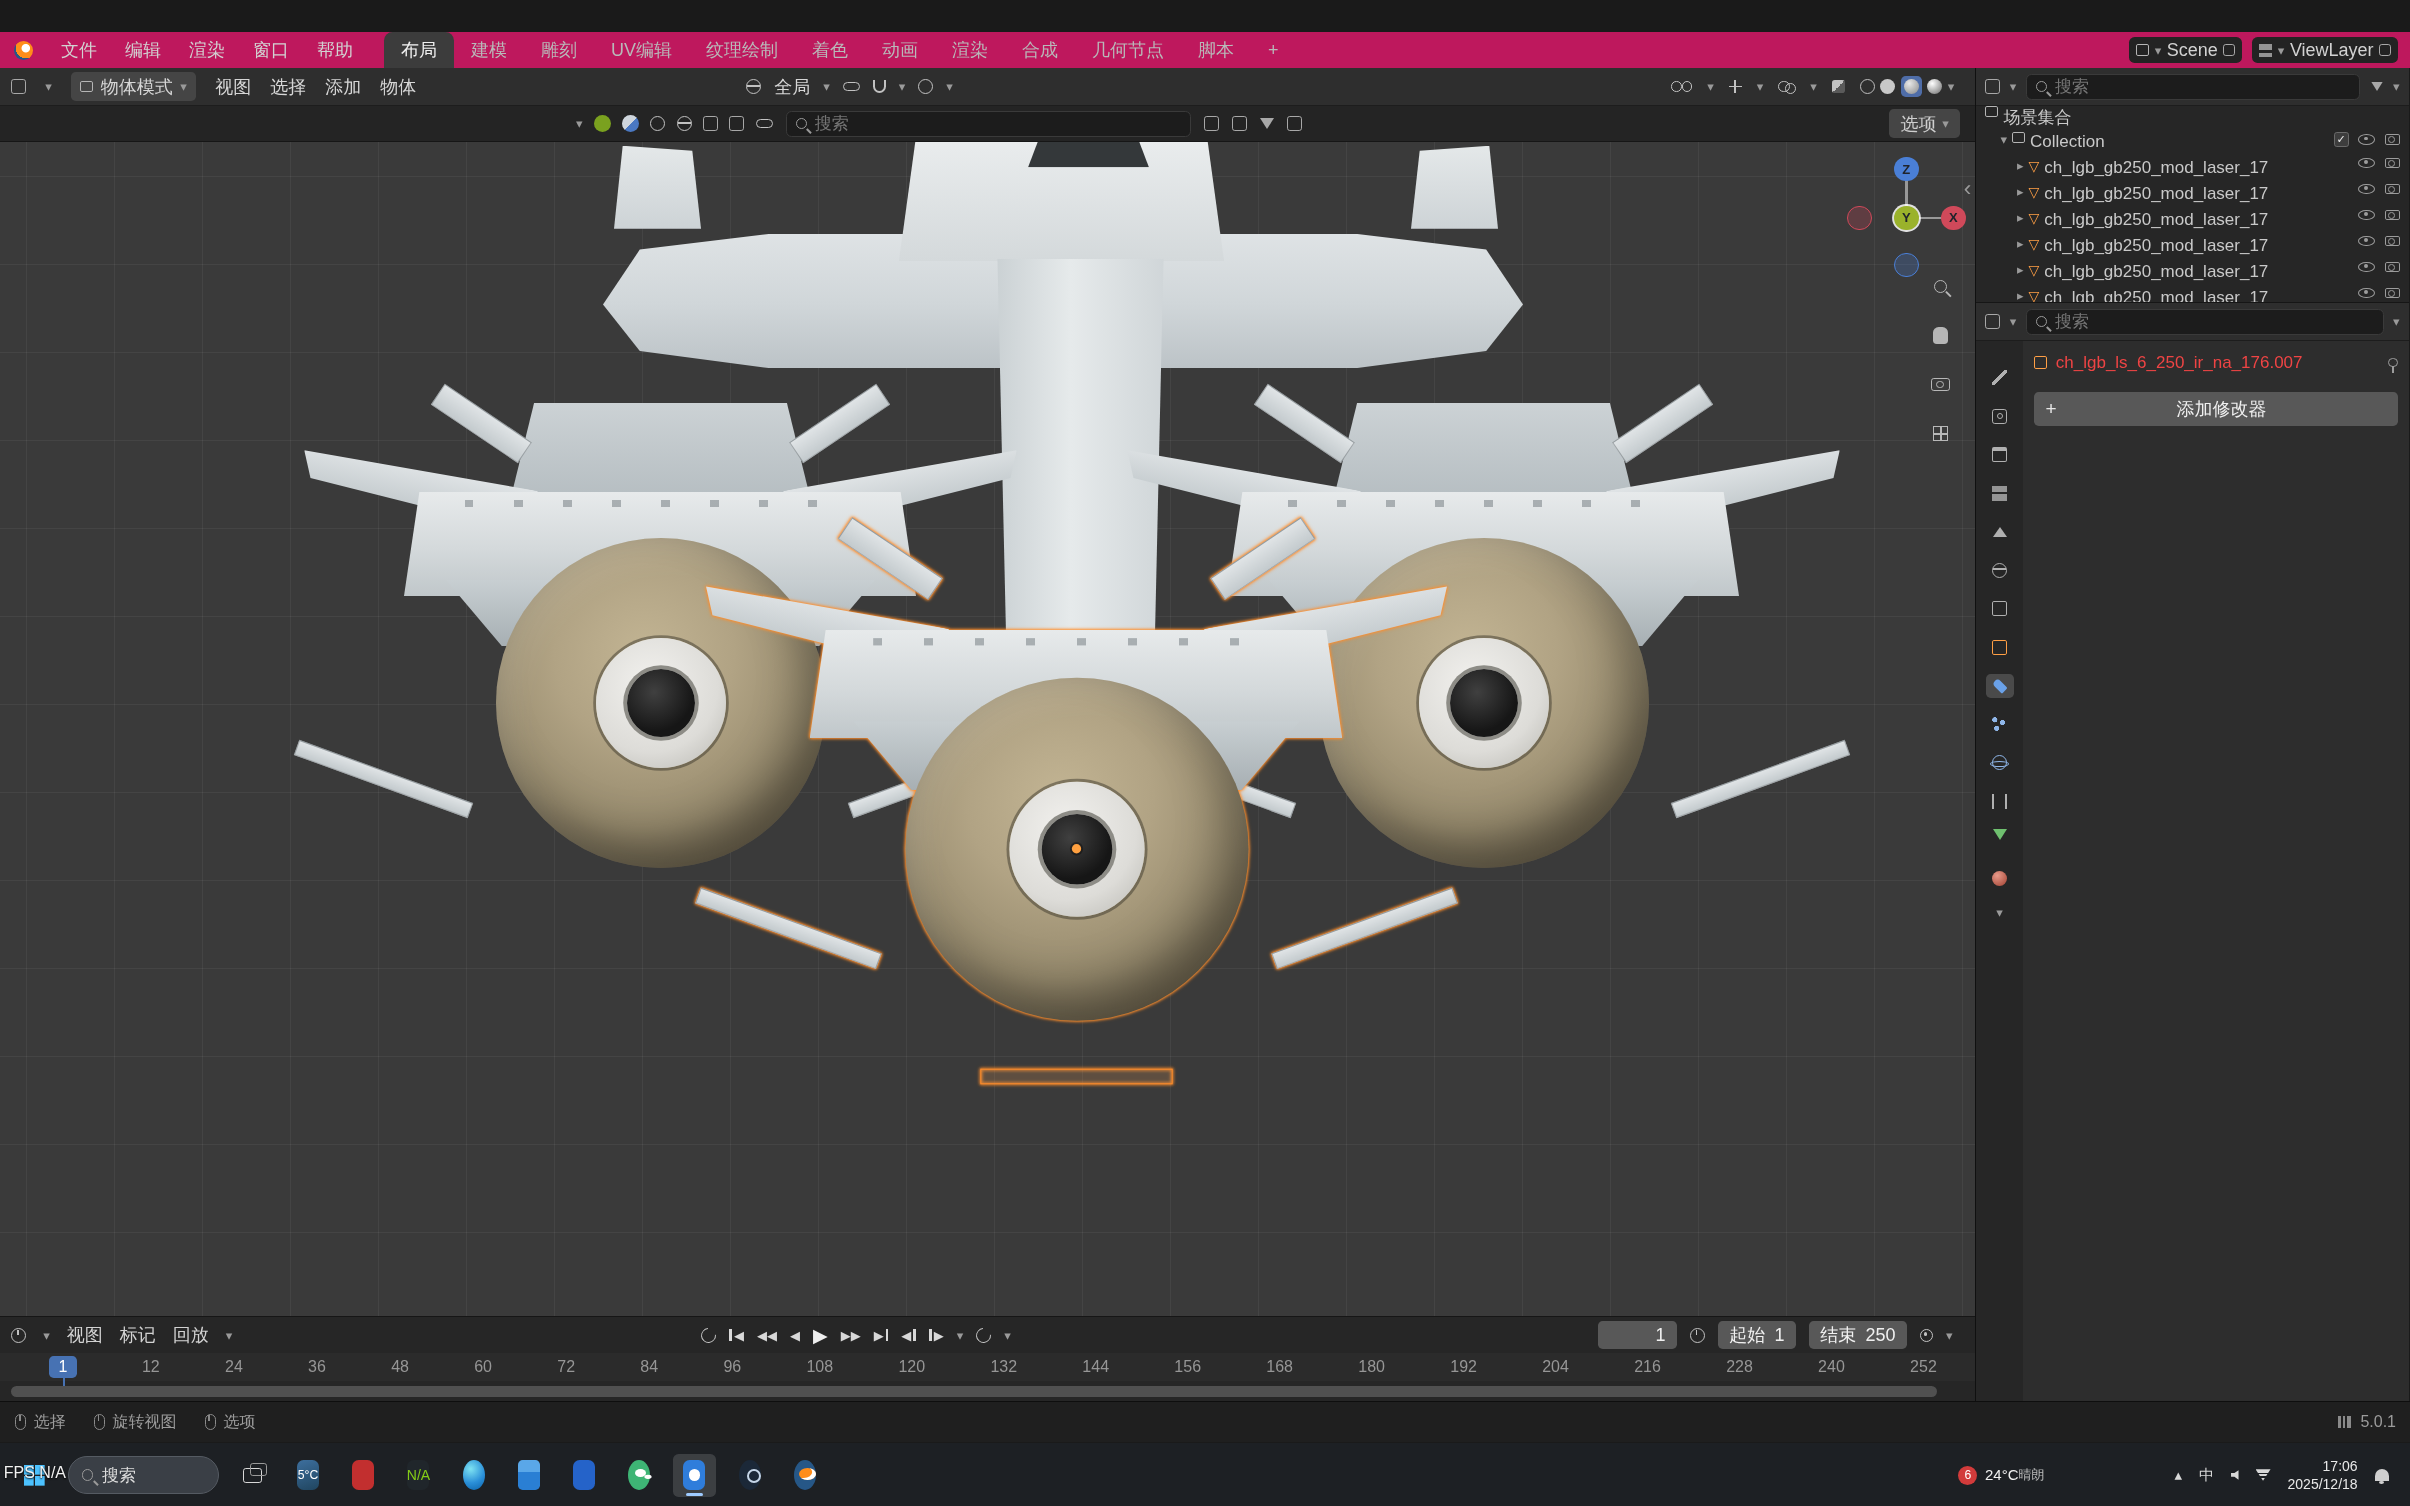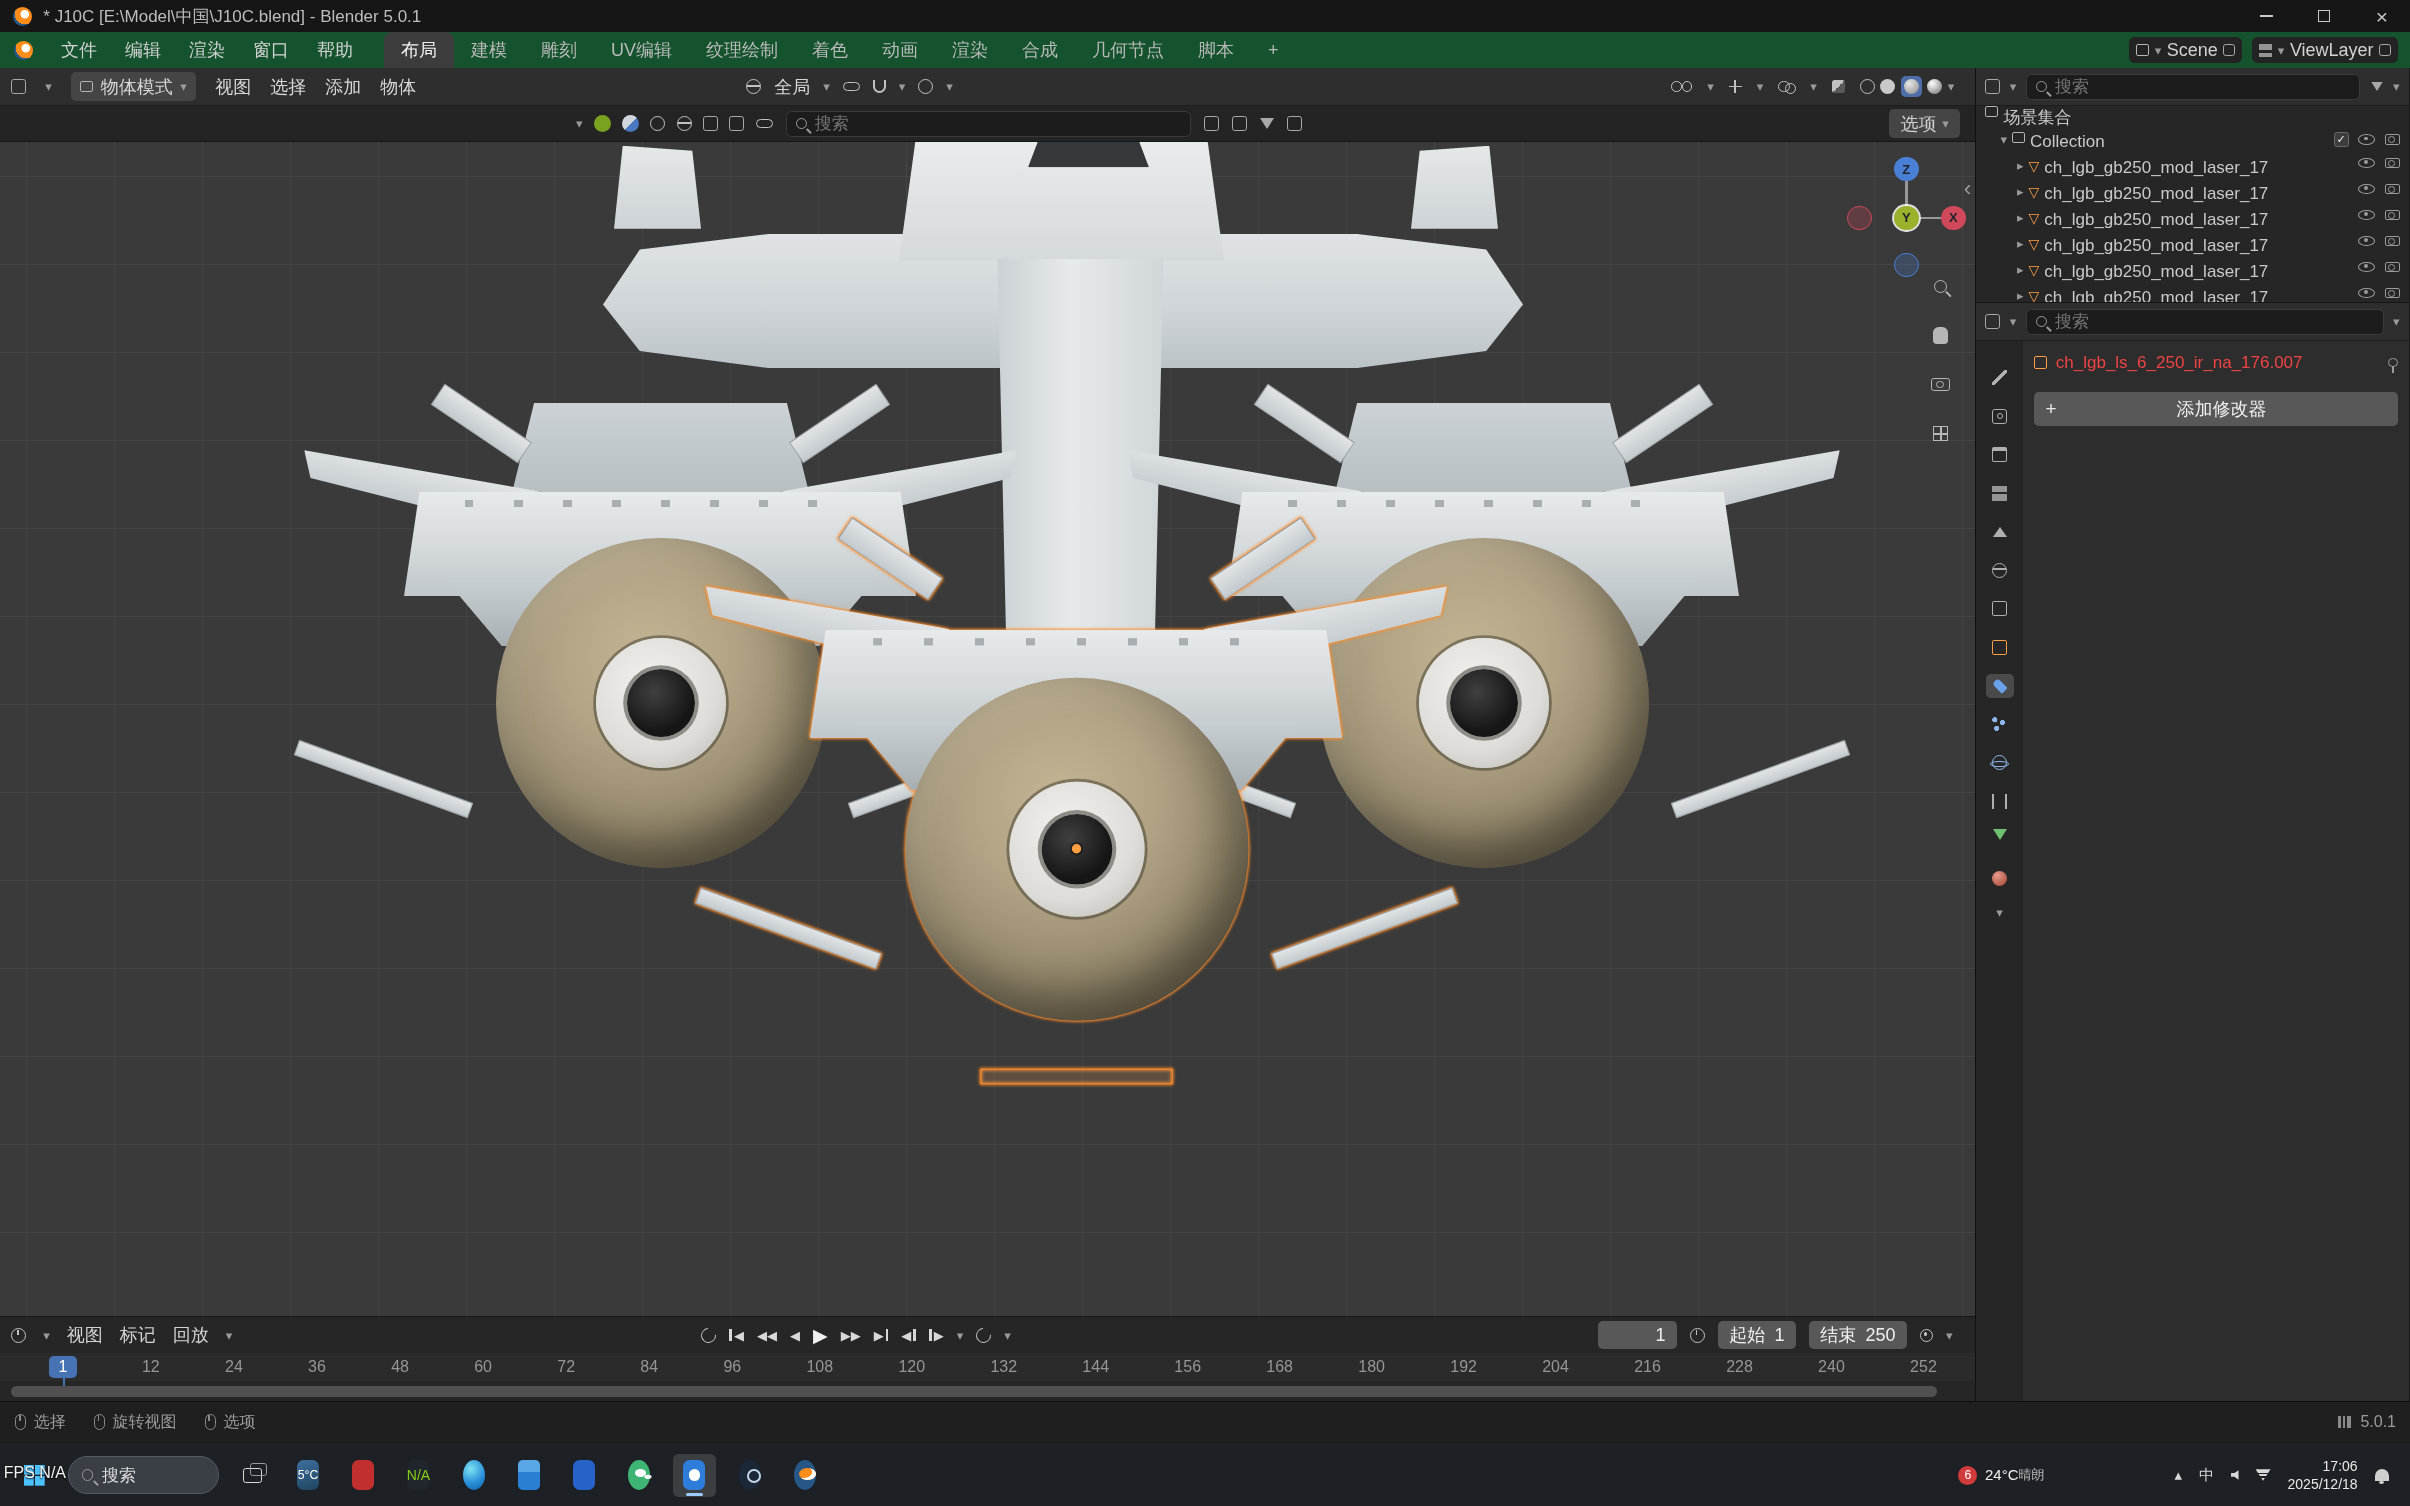--- a/index.html
+++ b/index.html
@@ -10,21 +10,21 @@
   
   .titlebar { position:absolute; top:0; left:0; width:2411px; height:32px; background:#161616; display:flex; align-items:center; padding-left:13px; gap:11.3px; color:#bdbdbd; font-size:17px; }
   .blender-logo { width:19px; height:19px; border-radius:50%; background:radial-gradient(circle at 62% 38%, #fff 0 3.8px, #ff8d1a 4.7px 60%, #265787 61%); }
   .wincontrols { position:absolute; right:0; top:0; height:32px; display:flex; }
   .winbtn { width:58px; height:32px; display:flex; align-items:center; justify-content:center; color:#c9c9c9; }
   .i-min { width:13px; height:1.9px; background:#c9c9c9; }
   .i-max { width:11.3px; height:11.3px; border:1.9px solid #c9c9c9; }
   .i-close { font-size:21px; line-height:1; }
 
   
-  .topbar { position:absolute; top:32px; left:0; width:2411px; height:36px; background:#14532d; display:flex; align-items:stretch; font-size:18px; color:#d2d2d2; }
+  .topbar { position:absolute; top:32px; left:0; width:2411px; height:36px; background:#be185d; display:flex; align-items:stretch; font-size:18px; color:#d2d2d2; }
   .topbar .menu-item { display:flex; align-items:center; padding:0 14px; }
   .ws-tabs { display:flex; align-items:stretch; margin-left:17px; }
   .ws-tab { display:flex; align-items:center; padding:0 17px; color:#b9b9b9; border-radius:8.5px 8.5px 0 0; }
   .ws-tab.active { background:#3c3c3c; color:#f1f1f1; }
   .topbar-right { margin-left:auto; display:flex; align-items:center; gap:9.4px; padding-right:13px; }
   .pillgroup { display:flex; align-items:center; gap:5.6px; background:#232323; border-radius:5.6px; padding:2.8px 7.5px; }
   .chev { color:#9a9a9a; font-size:13px; }
 
   
   .main { position:absolute; top:68px; left:0; width:2411px; height:1333px; display:flex; }
@@ -257,35 +257,20 @@
   .i-wifi { width:15px; height:11.3px; background:linear-gradient(0deg,#d8d8d8 2.8px,transparent 2.8px 4.7px,#d8d8d8 4.7px 7.5px,transparent 7.5px 8.5px,#d8d8d8 8.5px 11.3px); clip-path:polygon(50% 100%,0 0,100% 0); }
   .clockcol { display:flex; flex-direction:column; align-items:flex-end; line-height:18px; color:#e8e8e8; font-size:14px; }
   .i-bell { width:14px; height:12.2px; border-radius:7.5px 7.5px 0 0; background:#cfcfcf; position:relative; }
   .i-bell::after { content:""; position:absolute; left:4.7px; top:12.2px; width:4.7px; height:2.8px; border-radius:50%; background:#cfcfcf; }
 </style>
 </head>
 <body>
 
 <div class="app">
 
-  <div class="titlebar">
-    <span class="blender-logo"></span>
-    <span>* J10C [E:\Model\中国\J10C.blend] - Blender 5.0.1</span>
-    <div class="wincontrols">
-      <div class="winbtn">
-          <span class="i-min"></span>
-        </div>
-      <div class="winbtn">
-          <span class="i-max"></span>
-        </div>
-      <div class="winbtn">
-          <span class="i-close">×</span>
-        </div>
-    </div>
-  </div>
 
   <div class="topbar">
     <div class="menu-item">
         <span class="blender-logo"></span>
       </div>
     <div class="menu-item">文件</div>
     <div class="menu-item">编辑</div>
     <div class="menu-item">渲染</div>
     <div class="menu-item">窗口</div>
     <div class="menu-item">帮助</div>

